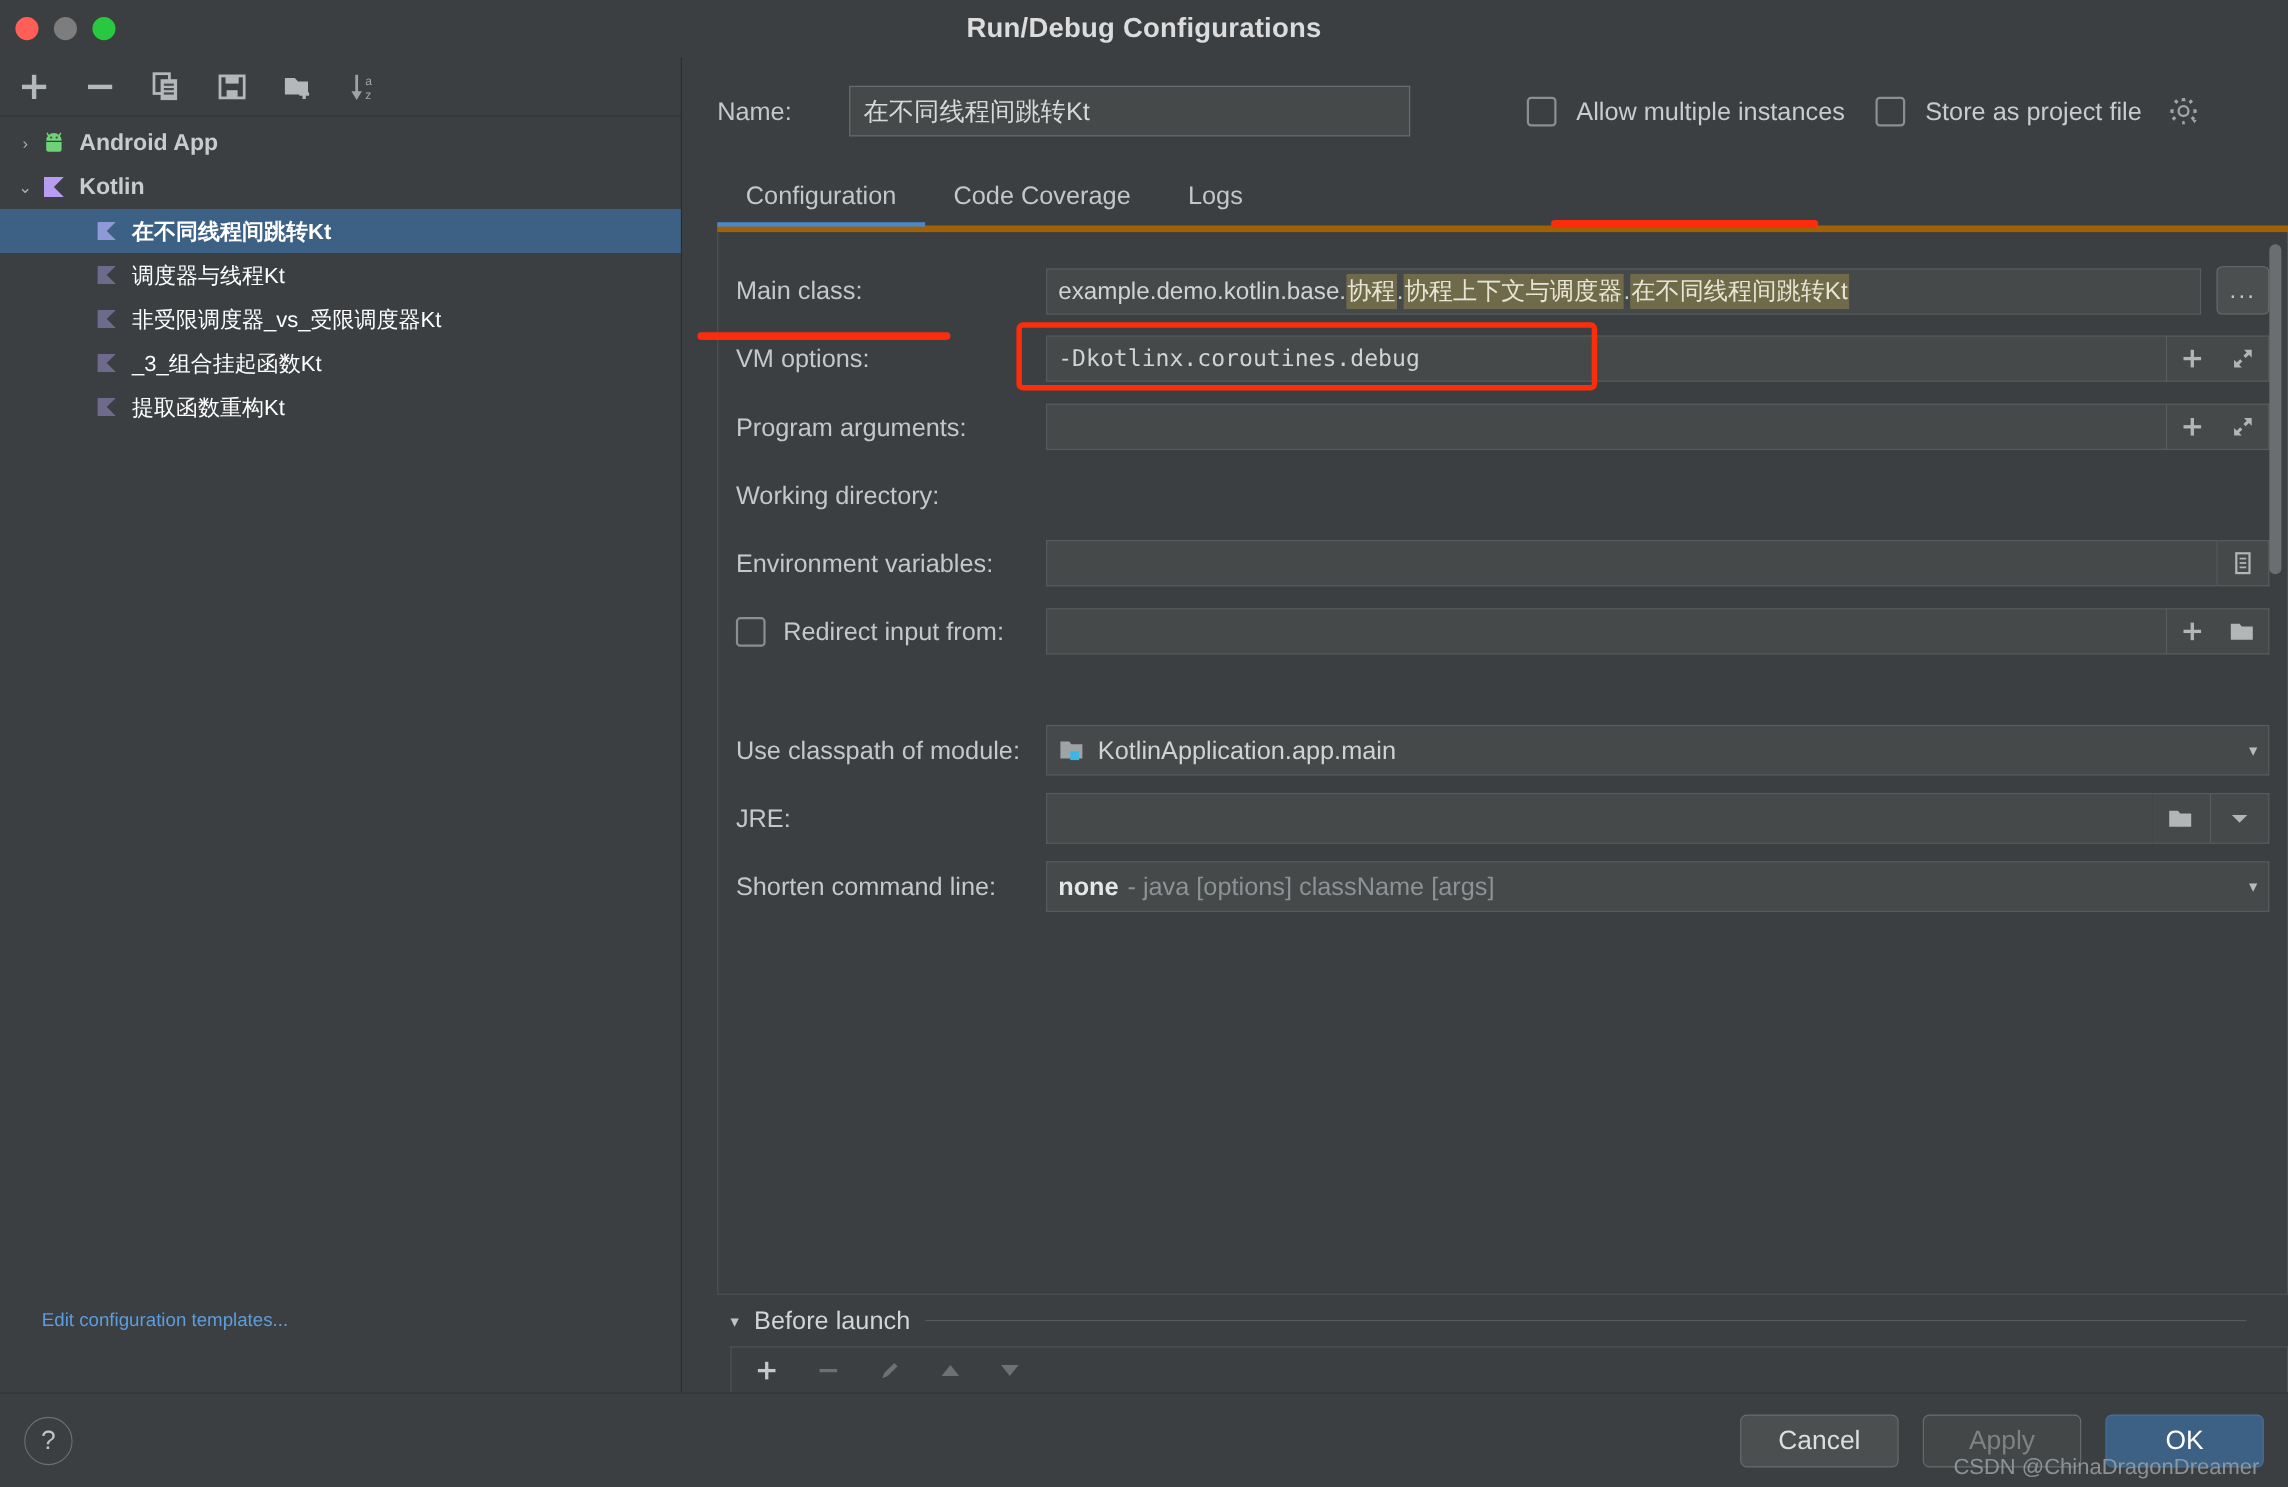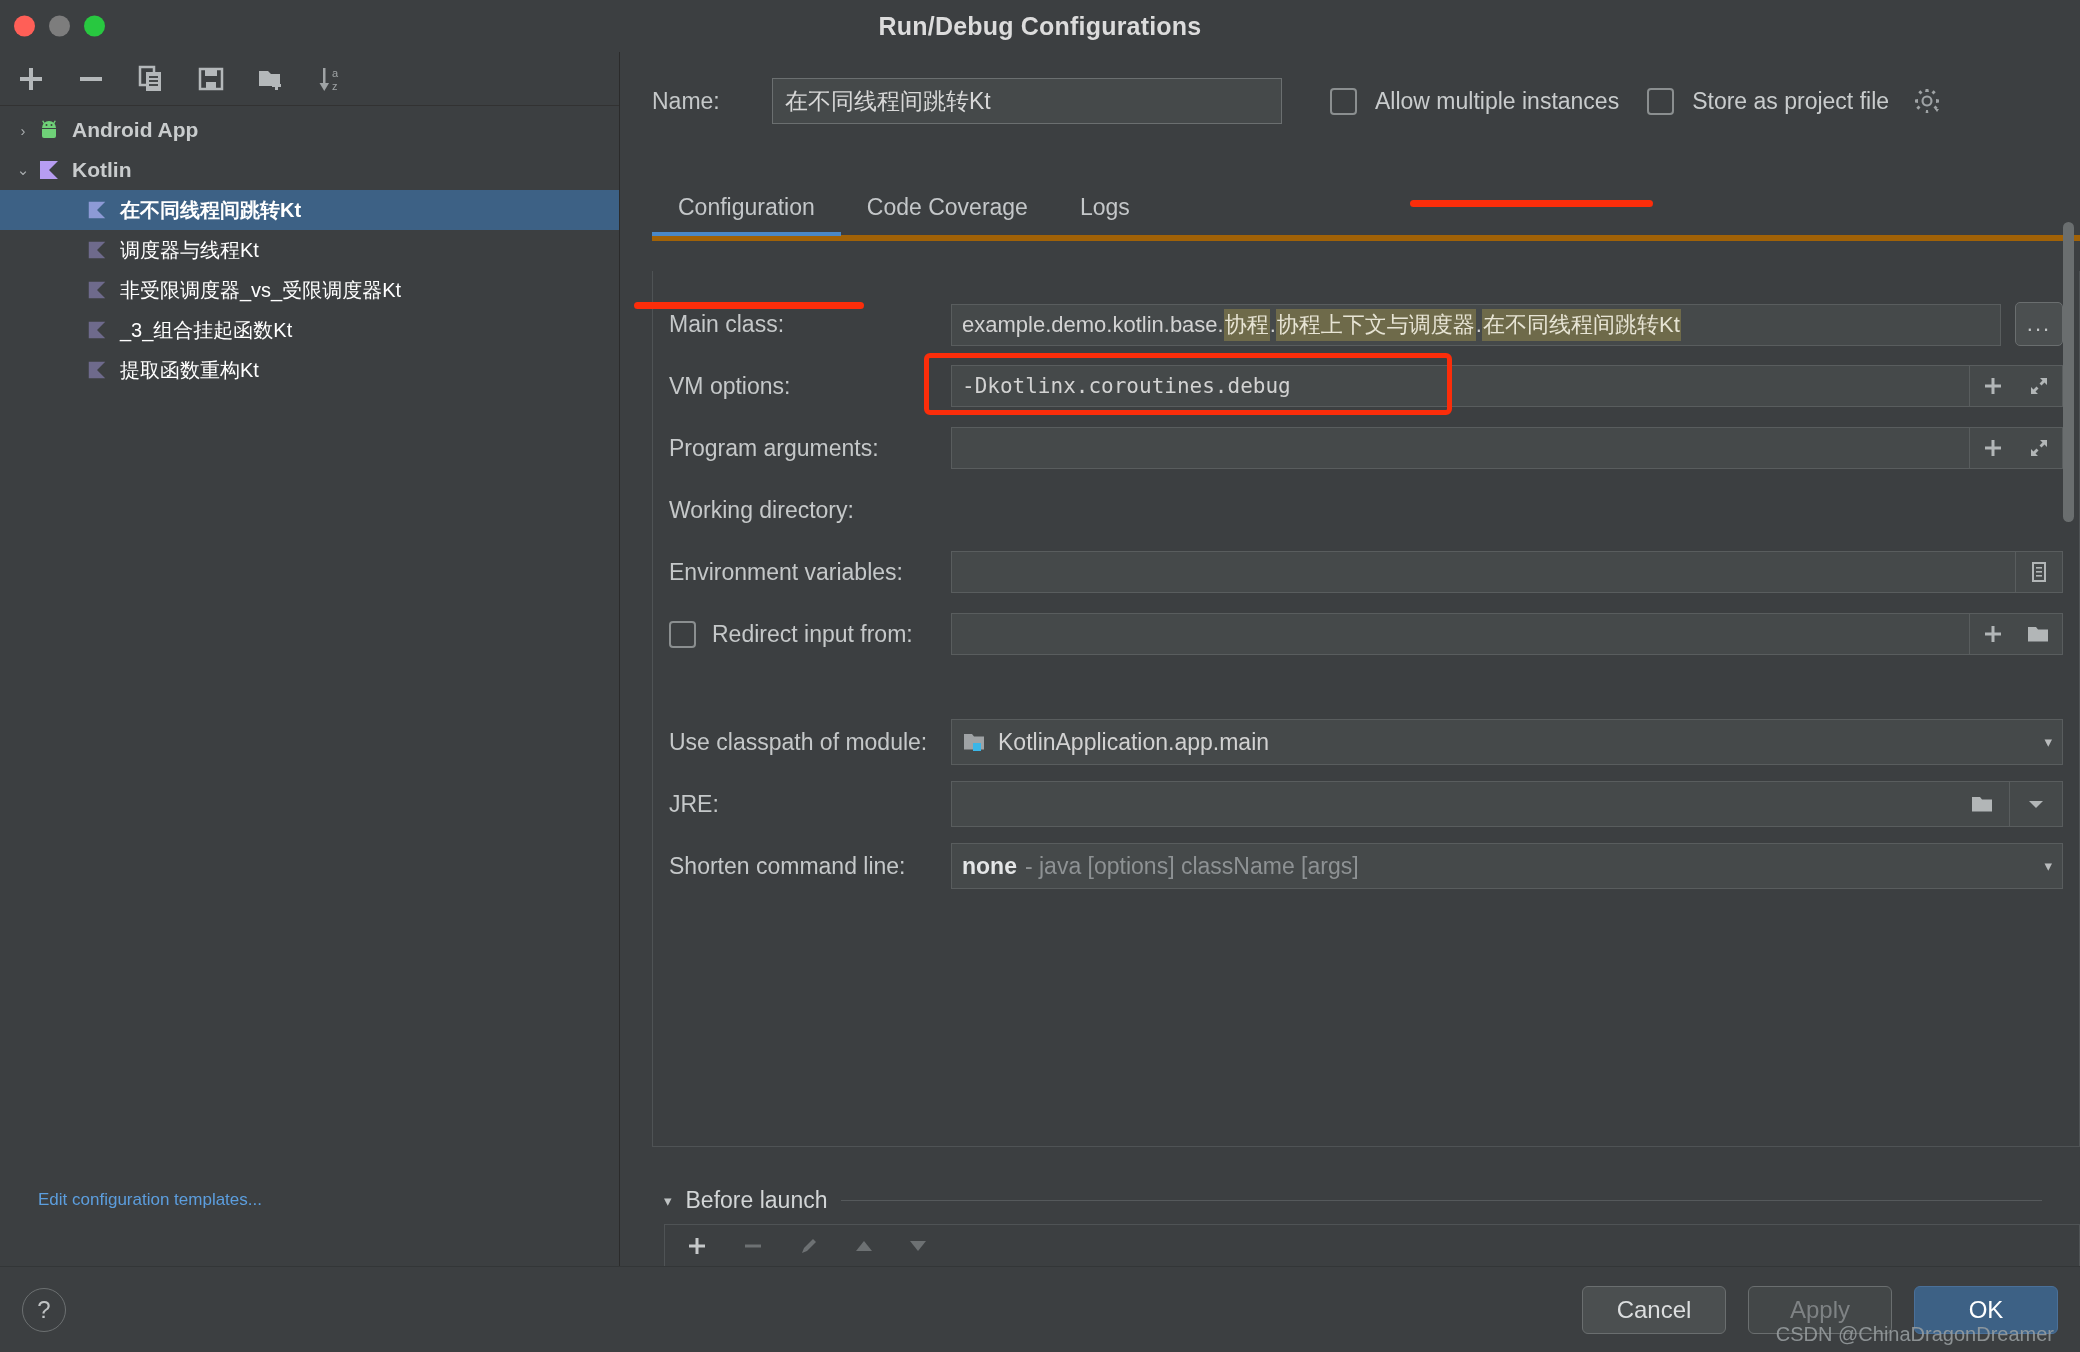--- a/index.html
+++ b/index.html
@@ -69,21 +69,21 @@
     display: flex; align-items: center; justify-content: center;
     color: #a9adaf; font-size: 15px;
   }
   .ticon { width: 26px; flex: 0 0 26px; margin-right: 10px; display:flex; align-items:center; justify-content:center; }
   .edit-templates {
     position: absolute; left: 38px; bottom: 56px;
     color: #5c9ede; font-size: 17px;
   }
 
   
-  .right { flex: 1; display: flex; flex-direction: column; min-width: 0; position: relative; background: #3c3f41; gap: 30px; }
+  .right { flex: 1; display: flex; flex-direction: column; min-width: 0; position: relative; background: #3c3f41; }
 
   .name-row {
     display: flex; align-items: center;
     padding: 26px 0 0 32px; gap: 0;
     position: relative;
   }
   .lbl { color: #c5c8c9; font-size: 23px; }
   .name-label { width: 120px; }
   .name-box {
     width: 510px; height: 46px;
@@ -92,21 +92,21 @@
     display: flex; align-items: center; padding: 0 12px;
     position: relative;
   }
   .redline {
     position: absolute;
     height: 7px; border-radius: 4px; background: #fb2d0a;
   }
   .redline.name { left: 790px; top: 148px; width: 243px; }
   .redline.vm { left: 668px; top: 412px; width: 230px; }
 
-  .cbx-group { display: flex; align-items: center; gap: 18px; margin-left: 48px; }
+  .cbx-group { display: flex; align-items: center; gap: 18px; margin-left: 106px; }
   .cbx {
     width: 27px; height: 27px; flex: 0 0 27px;
     border: 2px solid #8b8f90; border-radius: 4px; background: #3c3f41;
   }
   .cbx-label { color: #c9cccd; font-size: 23px; white-space: nowrap; }
 
   
   .tabs {
     margin: 34px 0 0 32px; display: flex; align-items: flex-end;
     border-bottom: 6px solid #a16207;

